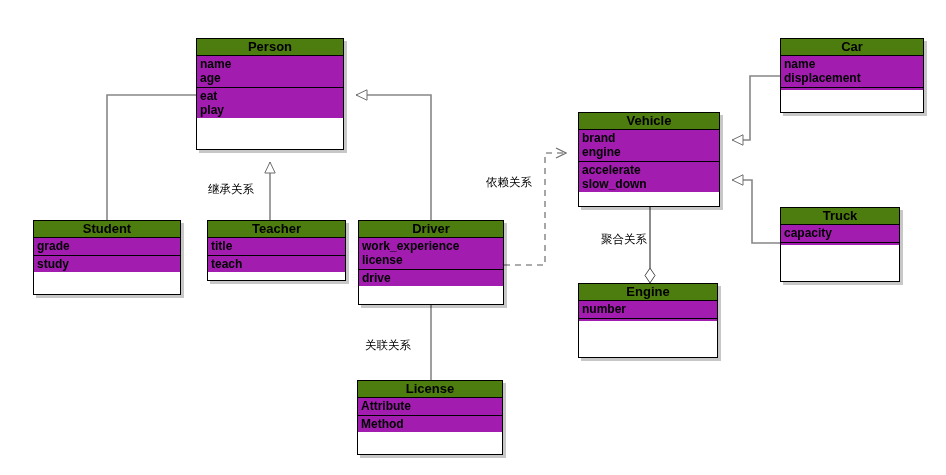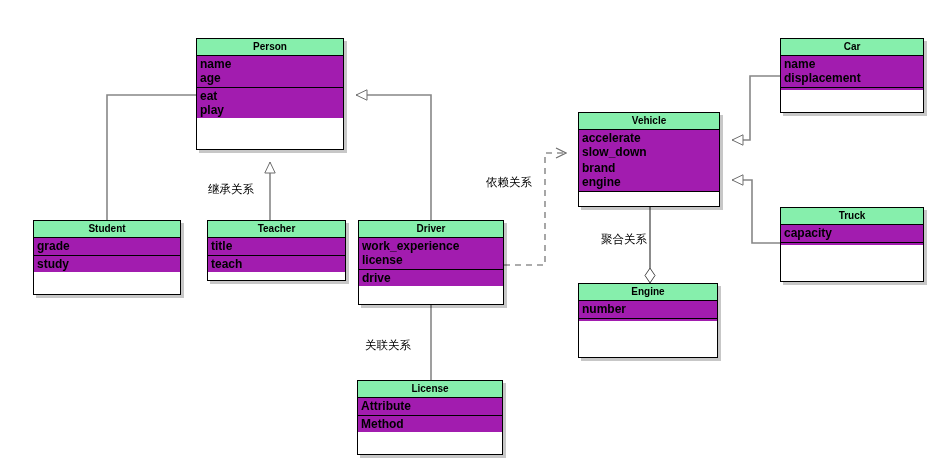--- a/index.html
+++ b/index.html
@@ -34,24 +34,24 @@
     border: 1px solid #000000;
     box-shadow: 3px 3px 0 rgba(0,0,0,0.22);
     z-index: 5;
   }
   .uml-title {
     box-sizing: border-box;
     height: 17px;
     line-height: 16px;
     text-align: center;
     font-weight: bold;
-    font-size: 10px;
+    font-size: 13px;
     color: #000;
     border-bottom: 1px solid #000;
-    background: #86efac;
+    background: #4d7c0f;
     white-space: nowrap;
     overflow: hidden;
   }
   .uml-section {
     box-sizing: border-box;
     padding: 1px 0 1px 3px;
     font-size: 12px;
     line-height: 14px;
     color: #000;
     background: #a21caf;
@@ -173,40 +173,40 @@
     <div class="uml-section bordered" style="height:18px;">
       <div class="row">Attribute</div>
     </div>
     <div class="uml-section">
       <div class="row">Method</div>
     </div>
   </div>
 
   <div class="uml-class" style="left:578px; top:112px; width:142px; height:95px;">
     <div class="uml-title">Vehicle</div>
+    <div class="uml-section bordered" style="height:32px;">
+      <div class="row">brand</div>
+      <div class="row">engine</div>
+    </div>
     <div class="uml-section">
       <div class="row">accelerate</div>
       <div class="row">slow_down</div>
     </div>
-    <div class="uml-section bordered" style="height:32px;">
-      <div class="row">brand</div>
-      <div class="row">engine</div>
-    </div>
   </div>
 
   <div class="uml-class" style="left:780px; top:38px; width:144px; height:75px;">
     <div class="uml-title">Car</div>
     <div class="uml-section bordered" style="height:32px;">
       <div class="row">name</div>
       <div class="row">displacement</div>
     </div>
     <div class="uml-section"></div>
   </div>
 
-  <div class="uml-class" style="left:780px; top:207px; width:144px; height:75px;">
+  <div class="uml-class" style="left:780px; top:207px; width:120px; height:75px;">
     <div class="uml-title">Truck</div>
     <div class="uml-section bordered" style="height:18px;">
       <div class="row">capacity</div>
     </div>
     <div class="uml-section"></div>
   </div>
 
   <div class="uml-class" style="left:578px; top:283px; width:140px; height:75px;">
     <div class="uml-title">Engine</div>
     <div class="uml-section bordered" style="height:18px;">

